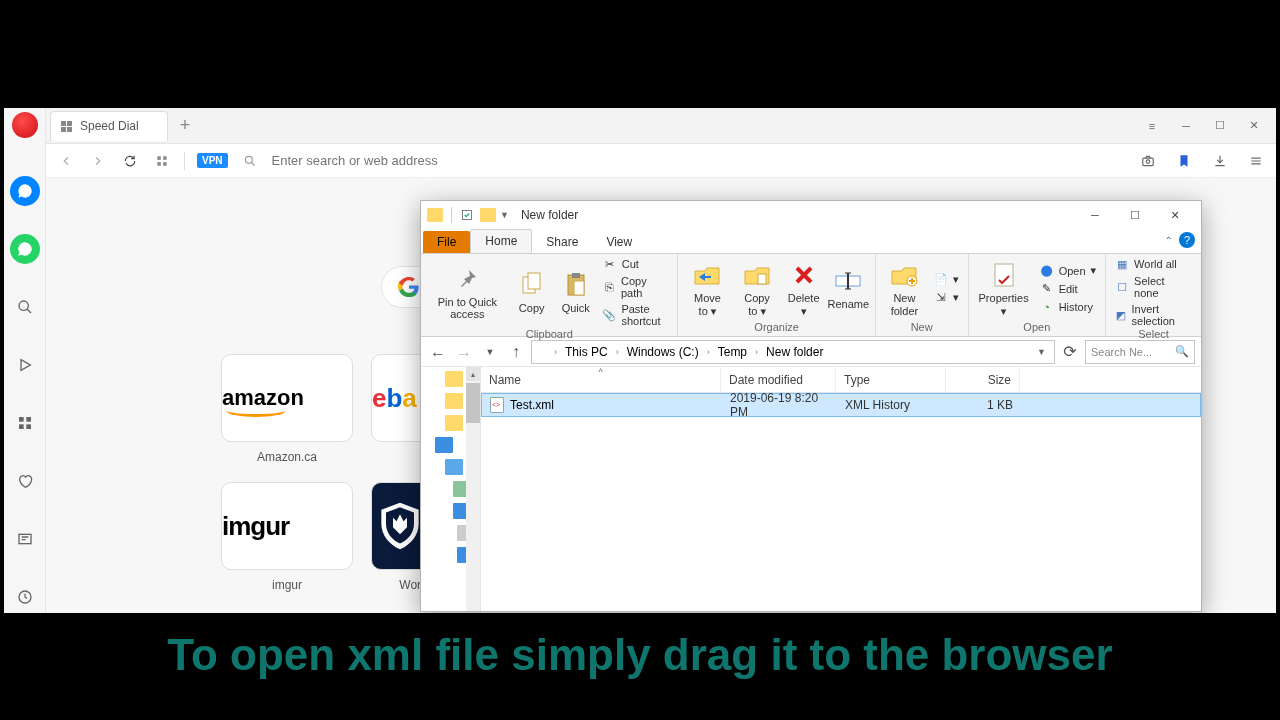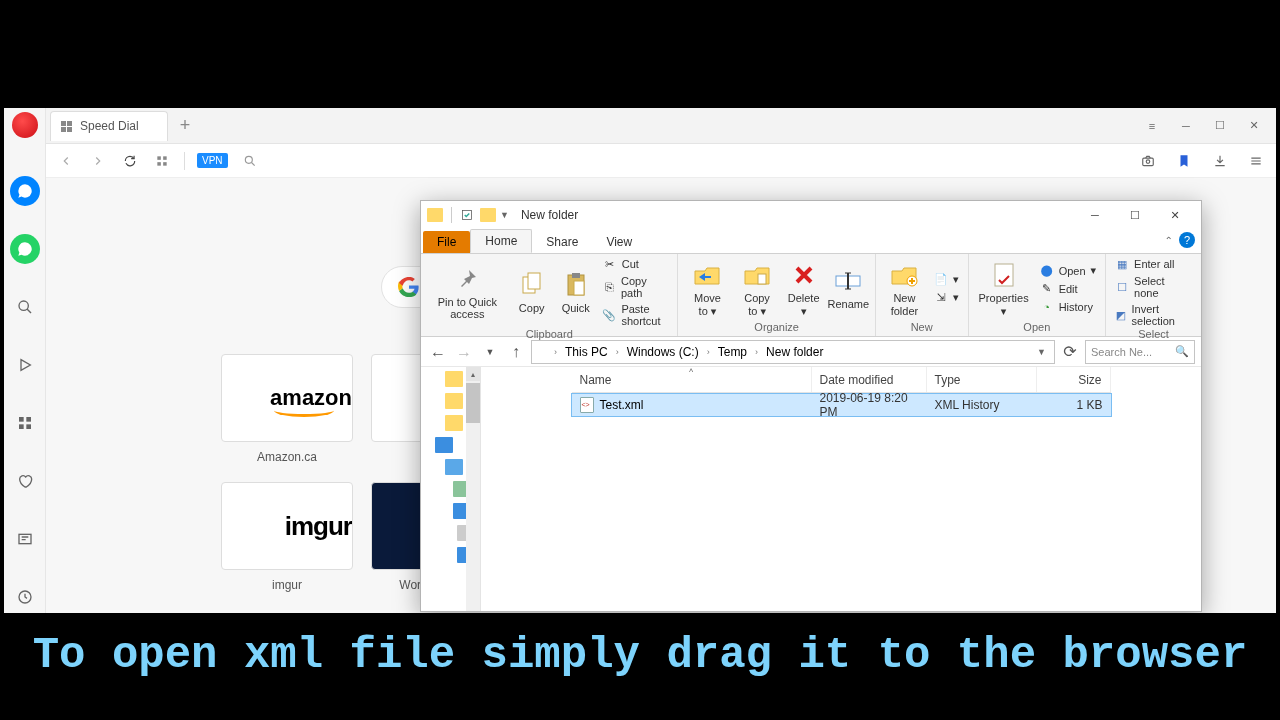--- a/index.html
+++ b/index.html
@@ -20,31 +20,31 @@
 .tab { height: 30px; margin-left: 4px; padding: 0 28px 0 10px; background: #fff; border: 1px solid #ddd; border-bottom: none; border-radius: 4px 4px 0 0; display: flex; align-items: center; gap: 8px; font-size: 12px; color: #555; position: relative; }
 .tab-sq { display: inline-grid; grid-template-columns: 5px 5px; grid-template-rows: 5px 5px; gap: 1px; }
 .tab-sq i { background: #888; }
 .tab-plus { margin-left: 12px; color: #888; font-size: 18px; cursor: pointer; }
 .win-ctrl { margin-left: auto; display: flex; gap: 6px; padding-right: 8px; }
 .win-btn { width: 28px; height: 20px; display: flex; align-items: center; justify-content: center; color: #666; cursor: pointer; font-size: 11px; }
 
 .addrbar { height: 34px; display: flex; align-items: center; gap: 12px; padding: 0 10px; border-bottom: 1px solid #eee; }
 .nav-btn { width: 20px; height: 20px; display: flex; align-items: center; justify-content: center; color: #888; cursor: pointer; }
 .nav-btn svg { width: 14px; height: 14px; }
-.vpn-badge { background: #1a8cff; color: #fff; font-size: 10px; font-weight: normal; padding: 2px 5px; border-radius: 2px; }
+.vpn-badge { background: #1a8cff; color: #fff; font-size: 10px; font-weight: bold; padding: 2px 5px; border-radius: 2px; }
 .addr-input { flex: 1; border: none; outline: none; font-size: 13px; color: #999; }
 .addr-right { margin-left: auto; display: flex; gap: 16px; align-items: center; }
 
 .content { flex: 1; background: #f7f7f7; position: relative; }
 .gsearch { position: absolute; top: 88px; left: 335px; width: 110px; height: 42px; background: #fff; border: 1px solid #e2e2e2; border-radius: 22px; display: flex; align-items: center; gap: 12px; padding: 0 16px; color: #888; font-size: 15px; }
 .glogo { width: 22px; height: 22px; }
 
 .tiles { position: absolute; top: 176px; left: 175px; display: grid; grid-template-columns: repeat(2, 132px); gap: 18px; }
 .tile { display: flex; flex-direction: column; align-items: center; gap: 8px; }
-.tbox { width: 132px; height: 88px; background: #fff; border: 1px solid #ddd; border-radius: 4px; display: flex; align-items: center; justify-content: flex-end; overflow: hidden; }
+.tbox { width: 132px; height: 88px; background: #fff; border: 1px solid #ddd; border-radius: 10px; display: flex; align-items: center; justify-content: flex-start; overflow: hidden; }
 .tlabel { font-size: 12px; color: #555; }
 .amazon-logo { font-family: Arial; font-weight: 900; font-size: 22px; color: #000; position: relative; }
 .amazon-logo::after { content: ""; position: absolute; left: 4px; bottom: -6px; width: 60px; height: 10px; border-bottom: 3px solid #ff9900; border-radius: 0 0 50% 50%; }
 .ebay-logo { font-weight: bold; font-size: 26px; }
 .ebay-logo span:nth-child(1){color:#e53238}.ebay-logo span:nth-child(2){color:#0064d3}.ebay-logo span:nth-child(3){color:#f5af02}
 .imgur-logo { font-family: Arial; font-weight: 900; font-size: 26px; color: #000; letter-spacing: -1px; }
 .wows-box { background: #0a1a3a !important; }
 .wows-shield { width: 56px; height: 56px; }
 
 
@@ -86,39 +86,39 @@
 .bc-search { width: 110px; height: 24px; border: 1px solid #c4c4c4; display: flex; align-items: center; padding: 0 5px; font-size: 11px; color: #888; justify-content: space-between; }
 
 .ex-body { flex: 1; display: flex; overflow: hidden; }
 .navpane { width: 60px; border-right: 1px solid #e4e4e4; padding: 4px 2px; display: flex; flex-direction: column; gap: 6px; position: relative; }
 .np-item { width: 18px; height: 16px; background: #ffd96a; border-radius: 1px; margin-left: 22px; }
 .np-blue { background: #3b8ee0; }
 .np-scroll { position: absolute; right: 0; top: 0; width: 14px; height: 100%; background: #f0f0f0; display: flex; flex-direction: column; }
 .np-arrow { height: 14px; background: #e4e4e4; display: flex; align-items: center; justify-content: center; font-size: 8px; color: #666; }
 .np-thumb { margin-top: 2px; height: 40px; background: #c4c4c4; }
 
-.filelist { flex: 1; display: flex; flex-direction: column; align-items: center; }
+.filelist { flex: 1; display: flex; flex-direction: column; }
 .fl-header { height: 26px; display: flex; border-bottom: 1px solid #e4e4e4; font-size: 12px; color: #444; }
 .fl-col { padding: 4px 8px; border-right: 1px solid #eee; display: flex; align-items: center; }
 .fl-col.name { flex: 0 0 240px; position: relative; }
 .fl-col.date { flex: 0 0 115px; }
 .fl-col.type { flex: 0 0 110px; }
 .fl-col.size { flex: 0 0 74px; justify-content: flex-end; }
 .sort-ind { position: absolute; left: 50%; top: -1px; transform: translateX(-50%); font-size: 8px; color: #666; }
 .fl-row { height: 24px; display: flex; align-items: center; font-size: 12px; background: #cde8ff; border: 1px solid #7abdf2; }
 .fl-cell { padding: 0 8px; }
 .fl-cell.name { flex: 0 0 240px; display: flex; align-items: center; gap: 6px; }
 .fl-cell.date { flex: 0 0 115px; color: #333; }
 .fl-cell.type { flex: 0 0 110px; color: #333; }
 .fl-cell.size { flex: 0 0 74px; text-align: right; color: #333; }
 .file-ic { width: 14px; height: 16px; background: #fff; border: 1px solid #8aa; border-radius: 1px; position: relative; }
 .file-ic::after { content: "<>"; position: absolute; font-size: 7px; color: #c0392b; top: 3px; left: 1px; }
 
 
-.caption { position: absolute; top: 630px; left: 0; width: 100%; text-align: center; font-size: 44px; font-weight: 800; color: #7dd3fc; font-family: Liberation Mono, monospace; }
+.caption { position: absolute; top: 630px; left: 0; width: 100%; text-align: center; font-size: 44px; font-weight: 800; color: #0f766e; font-family: Liberation Sans, sans-serif; }
 </style>
 </head>
 <body>
 
 <div class="desktop">
 
   <div class="opera-window">
     <div class="opera-sidebar">
       <div class="opera-logo"></div>
       <div class="side-ic messenger">
@@ -215,20 +215,21 @@
             </svg>
         </div>
         <span style="width:1px;height:18px;background:#ddd"></span>
         <span class="vpn-badge">VPN</span>
         <div class="nav-btn">
           <svg viewBox="0 0 24 24" fill="none" stroke="#999" stroke-width="2">
               <circle cx="10" cy="10" r="6"></circle>
               <path d="M20 20l-5-5"></path>
             </svg>
         </div>
+        <input class="addr-input" placeholder="Enter search or web address" style="">
         <div class="addr-right">
           <div class="nav-btn">
               <svg viewBox="0 0 24 24" fill="none" stroke="#666" stroke-width="2">
                 <rect x="3" y="7" width="18" height="13" rx="2"></rect>
                 <circle cx="12" cy="13" r="3"></circle>
                 <path d="M8 7l2-3h4l2 3"></path>
               </svg>
             </div>
           <div class="nav-btn" style="color:#2960d8">
               <svg viewBox="0 0 24 24" fill="#2960d8">
@@ -457,21 +458,21 @@
           </div>
         </div>
         <div class="rgroup-label">Open</div>
       </div>
 
       <div class="rgroup" style="border-right:none">
         <div class="rgroup-body">
           <div class="small-stack">
             <div class="rbtn-sm">
                 <span class="sic" style="color:#4a7ac0">▦</span>
-                <span>Enter all</span>
+                <span>World all</span>
               </div>
             <div class="rbtn-sm">
                 <span class="sic" style="color:#4a7ac0">☐</span>
                 <span>Select none</span>
               </div>
             <div class="rbtn-sm">
                 <span class="sic" style="color:#4a7ac0">◩</span>
                 <span>Invert selection</span>
               </div>
           </div>

